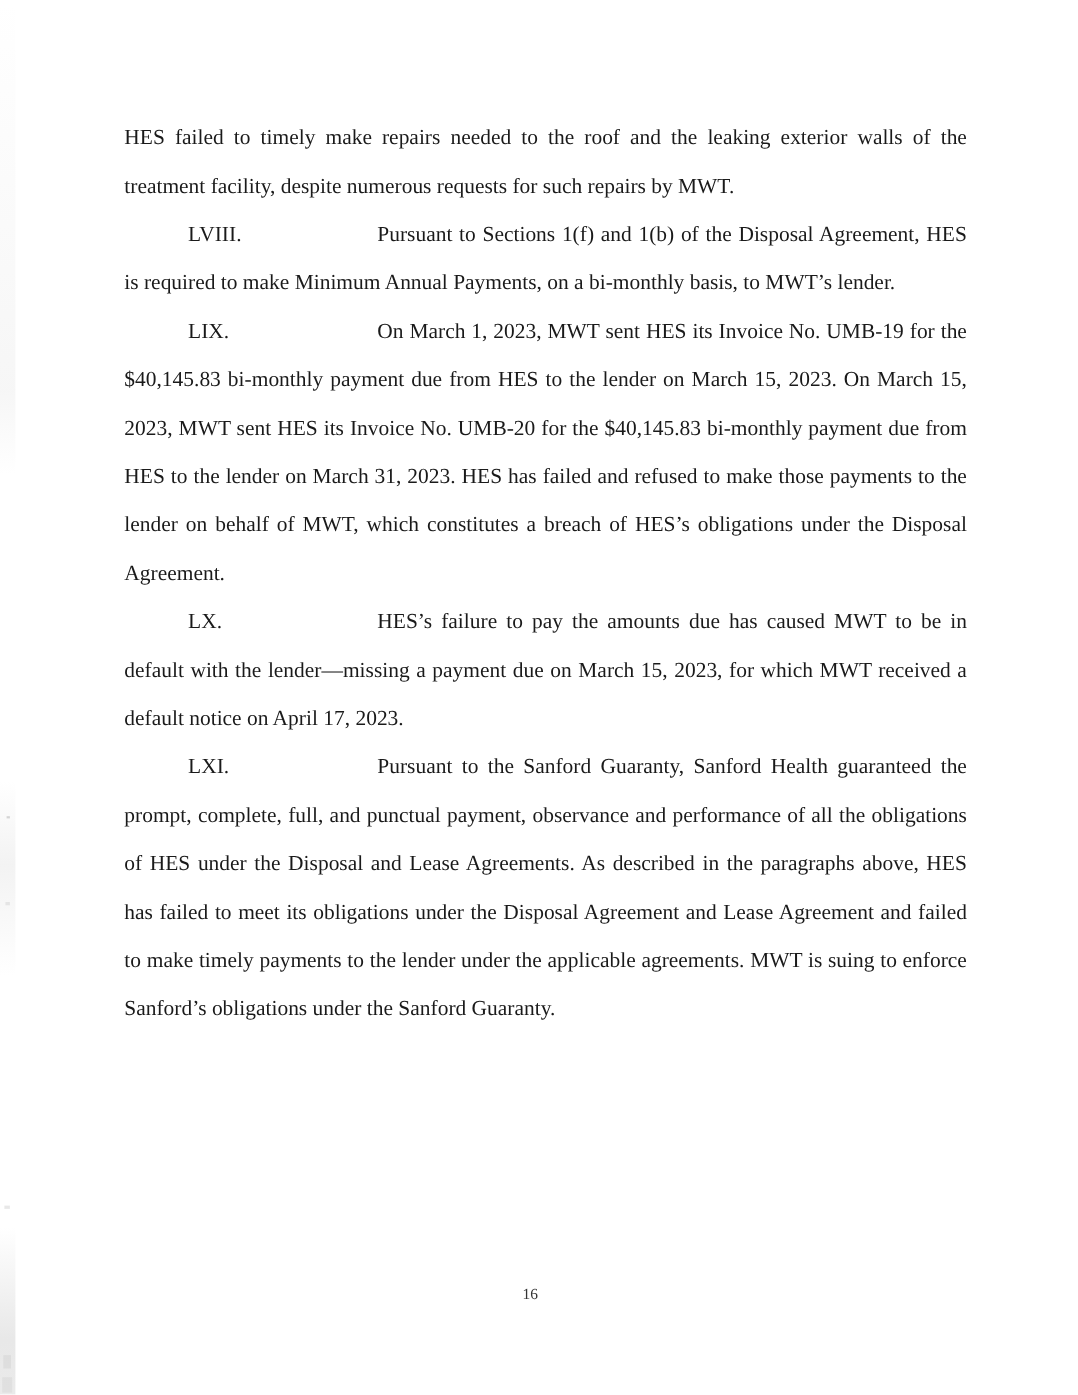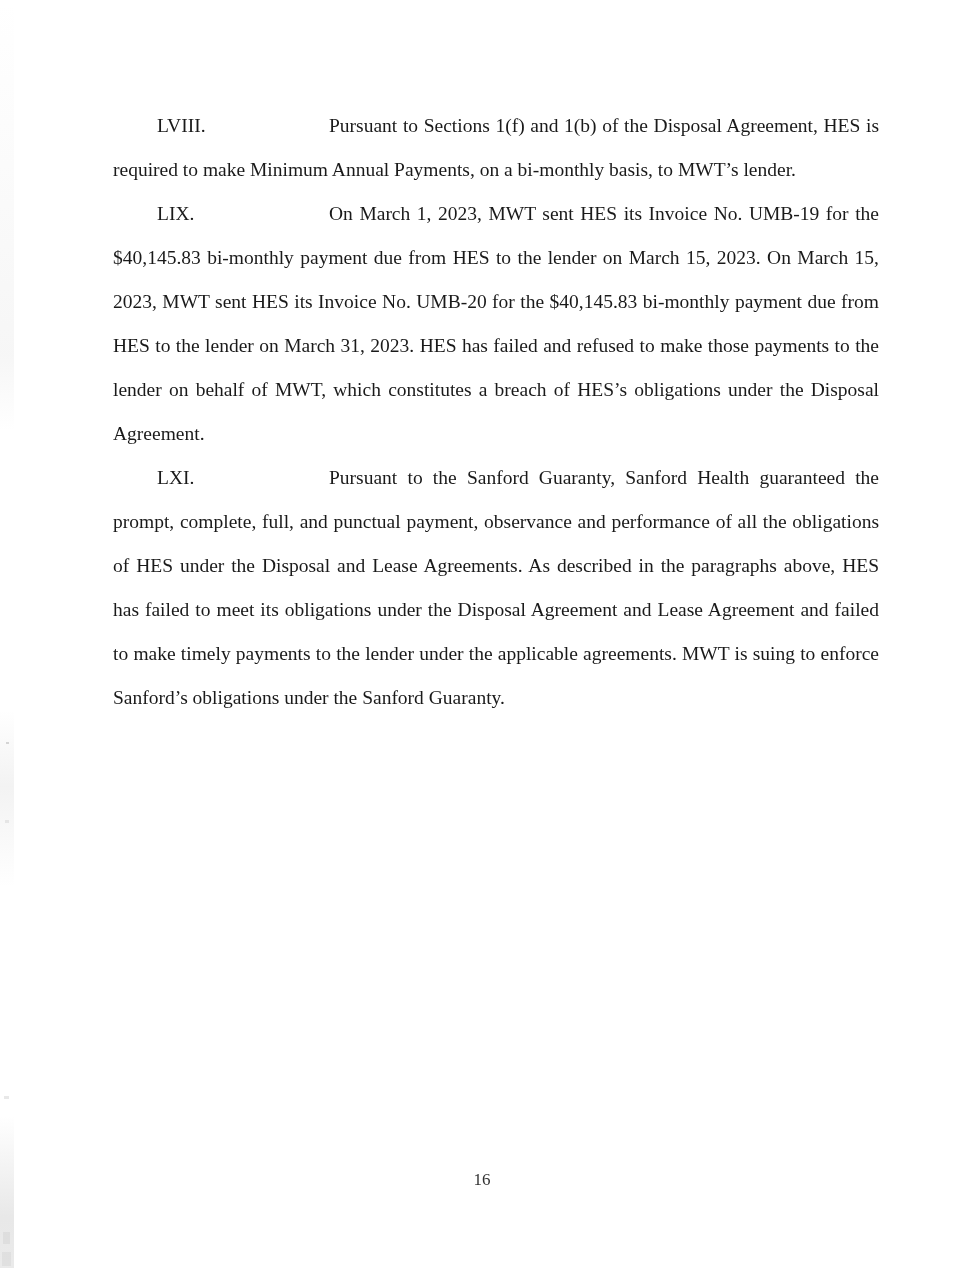--- a/index.html
+++ b/index.html
@@ -60,58 +60,64 @@
     hyphens: none;
   }
 
   
   p.numbered {
     text-indent: 0;
   }
   .numeral {
     display: inline-block;
     width: 172px;
-    margin-left: 44px;
+    margin-left: 58px;
     text-indent: 0;
   }
 
   .page-number {
     position: absolute;
     left: 0;
     top: 1170px;
     width: 964px;
     text-align: center;
-    font-size: 17px;
+    font-size: 14px;
     font-family: "Liberation Serif", "DejaVu Serif", serif;
     color: #333333;
   }
 </style>
 </head>
 <body>
 
 <div class="page">
 
   <div class="scan-edge"></div>
   <div class="scan-speck" style="left:6px; top:742px; width:3px; height:2px;"></div>
   <div class="scan-speck" style="left:5px; top:820px; width:4px; height:3px; opacity:.5;"></div>
   <div class="scan-speck" style="left:4px; top:1096px; width:5px; height:3px; opacity:.6;"></div>
   <div class="scan-speck" style="left:3px; top:1232px; width:7px; height:12px; opacity:.35;"></div>
   <div class="scan-speck" style="left:2px; top:1252px; width:9px; height:14px; opacity:.28;"></div>
 
   <div class="body-text">
 
+    <p class="para">
+      <span>HES failed to timely make repairs needed to the roof and the leaking exterior walls of the treatment facility, despite numerous requests for such repairs by MWT.</span>
+    </p>
 
     <p class="para numbered">
       <span class="numeral">LVIII.</span><span>Pursuant to Sections 1(f) and 1(b) of the Disposal Agreement, HES is required to make Minimum Annual Payments, on a bi-monthly basis, to MWT’s lender.</span>
     </p>
 
     <p class="para numbered">
       <span class="numeral">LIX.</span><span>On March 1, 2023, MWT sent HES its Invoice No. UMB-19 for the $40,145.83 bi-monthly payment due from HES to the lender on March 15, 2023. On March 15, 2023, MWT sent HES its Invoice No. UMB-20 for the $40,145.83 bi-monthly payment due from HES to the lender on March 31, 2023. HES has failed and refused to make those payments to the lender on behalf of MWT, which constitutes a breach of HES’s obligations under the Disposal Agreement.</span>
     </p>
 
+    <p class="para numbered">
+      <span class="numeral">LX.</span><span>HES’s failure to pay the amounts due has caused MWT to be in default with the lender—missing a payment due on March 15, 2023, for which MWT received a default notice on April 17, 2023.</span>
+    </p>
 
     <p class="para numbered">
       <span class="numeral">LXI.</span><span>Pursuant to the Sanford Guaranty, Sanford Health guaranteed the prompt, complete, full, and punctual payment, observance and performance of all the obligations of HES under the Disposal and Lease Agreements.  As described in the paragraphs above, HES has failed to meet its obligations under the Disposal Agreement and Lease Agreement and failed to make timely payments to the lender under the applicable agreements.  MWT is suing to enforce Sanford’s obligations under the Sanford Guaranty.</span>
     </p>
 
   </div>
 
   <div class="page-number">16</div>
 
 </div>

